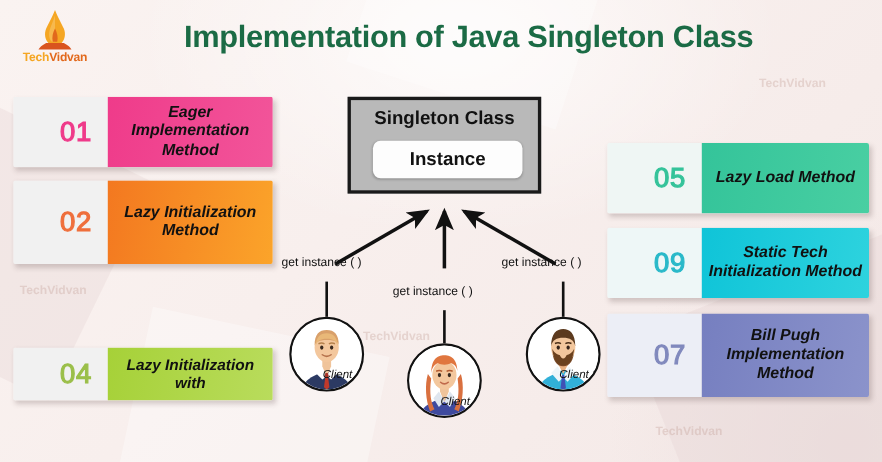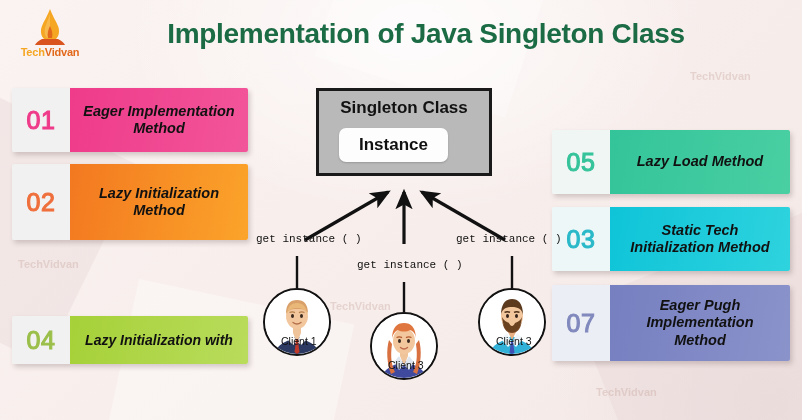--- a/index.html
+++ b/index.html
@@ -78,20 +78,21 @@
     width: 58px;
     flex: 0 0 58px;
     display: flex;
     align-items: center;
     justify-content: center;
     font-size: 25px;
     font-weight: 400;
     letter-spacing: 0.5px;
     -webkit-text-stroke: 1px currentColor;
     color: transparent;
+    padding-left: 28px;
   }
   .card .num span {
     -webkit-text-stroke: 1.1px currentColor;
     color: transparent;
   }
   .card .body {
     flex: 1 1 auto;
     display: flex;
     align-items: center;
     justify-content: center;
@@ -123,21 +124,21 @@
     width: 100%;
     text-align: center;
     font-size: 17px;
     font-weight: bold;
     color: #111;
   }
   #singleton .inst {
     position: absolute;
     left: 20px;
     top: 37px;
-    width: 109px;
+    width: 136px;
     height: 34px;
     background: #fdfdfd;
     border-radius: 7px;
     display: flex;
     align-items: center;
     justify-content: center;
     font-size: 17px;
     font-weight: bold;
     color: #111;
     box-shadow: 0 1px 2px rgba(0,0,0,0.18);
@@ -150,43 +151,44 @@
     width: 802px; height: 420px;
     pointer-events: none;
   }
 
   
   .calllabel {
     position: absolute;
     font-size: 11px;
     color: #111;
     white-space: nowrap;
-    font-family: Liberation Mono, monospace;
+    font-family: Liberation Sans, sans-serif;
   }
 
   
   .client {
     position: absolute;
     width: 68px;
     height: 68px;
     border-radius: 50%;
     background: #ffffff;
     border: 2.5px solid #121212;
     box-sizing: border-box;
     overflow: hidden;
   }
   .client .label {
     position: absolute;
-    left: 16px;
+    left: 0;
     bottom: 7px;
     width: 100%;
-    text-align: left;
+    text-align: right;
     font-size: 10.5px;
     color: #111;
     z-index: 4;
+    font-style: italic;
   }
   .client svg { position: absolute; left: 0; top: 0; }
 
   
   .wm {
     position: absolute;
     font-size: 11px;
     font-weight: bold;
     color: rgba(190,150,140,0.30);
     white-space: nowrap;
@@ -254,33 +256,33 @@
     <div class="num" style="background:#eff6f4;">
         <span style="color:#35c39a;">05</span>
       </div>
     <div class="body" style="background:linear-gradient(100deg,#34c49a 0%,#49cfa2 100%);">
       <span>Lazy Load Method</span>
     </div>
   </div>
 
   <div class="card right" style="top:207px;height:64px;">
     <div class="num" style="background:#eef7f7;">
-        <span style="color:#2ab9c9;">03</span>
+        <span style="color:#2ab9c9;">09</span>
       </div>
     <div class="body" style="background:linear-gradient(100deg,#0fc4d8 0%,#2ed3de 100%);">
       <span><span>Static Tech</span><br><span>Initialization Method</span></span>
     </div>
   </div>
 
   <div class="card right" style="top:285px;height:76px;">
     <div class="num" style="background:#eceef6;">
         <span style="color:#8189bd;">07</span>
       </div>
     <div class="body" style="background:linear-gradient(100deg,#767fc0 0%,#8b93cb 100%);">
-      <span><span>Eager Pugh</span><br><span>Implementation</span><br><span>Method</span></span>
+      <span><span>Bill Pugh</span><br><span>Implementation</span><br><span>Method</span></span>
     </div>
   </div>
 
   <div id="singleton">
     <div class="sc-title">Singleton Class</div>
     <div class="inst">Instance</div>
   </div>
 
   <svg id="arrows">
     <defs>

